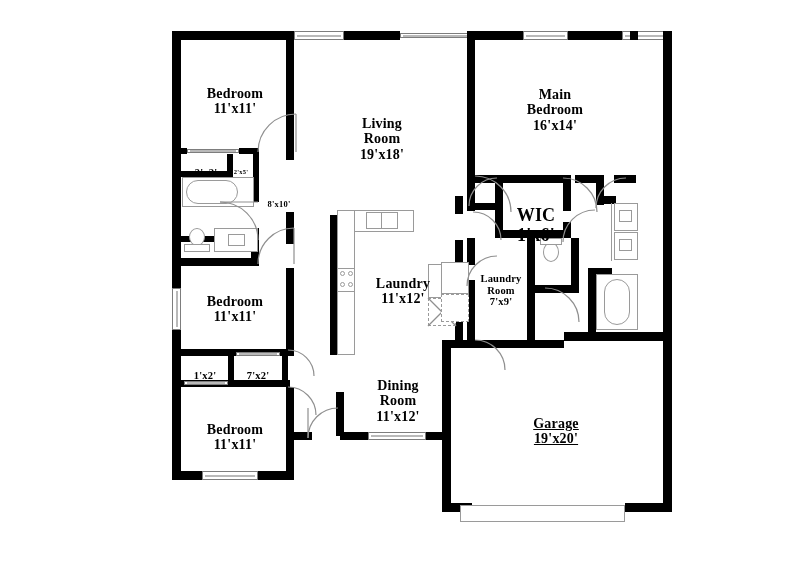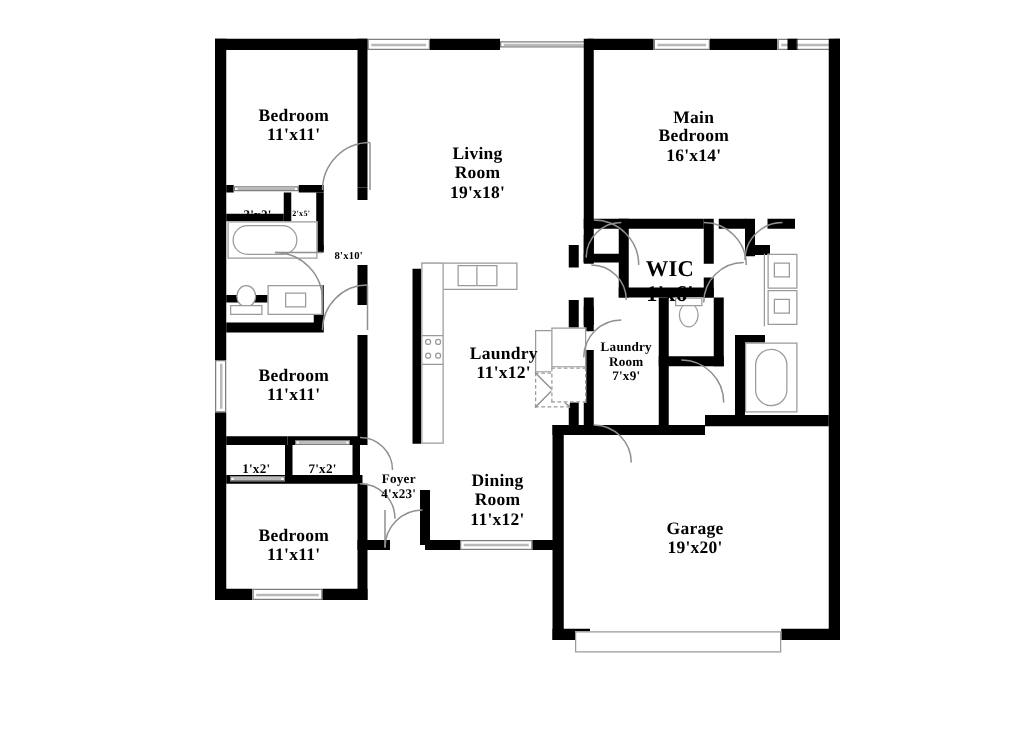--- a/index.html
+++ b/index.html
@@ -336,26 +336,22 @@
     <span>Bedroom</span>
     <span class="dim">11'x11'</span>
   </div>
 
   <div class="label lbl-lg" style="left:352px;top:362px;width:92px;">
     <span>Dining
 Room</span>
     <span class="dim">11'x12'</span>
   </div>
 
-  <div class="label lbl-sm" style="left:288px;top:366px;width:62px;">
-    <span>Foyer</span>
-    <span class="dim">4'x23'</span>
-  </div>
-
-  <div class="label lbl-lg" style="left:500px;top:400px;width:112px;">
+
+  <div class="label lbl-lg" style="left:500px;top:400px;width:112px;text-decoration:underline;">
     <span>Garage</span>
     <span class="dim">19'x20'</span>
   </div>
 
   <div class="label lbl-sm" style="left:183px;top:155px;width:46px;">
     <span>3'x2'</span>
   </div>
   <div class="label lbl-xxs" style="left:228px;top:161px;width:26px;">
     <span>2'x5'</span>
   </div>

